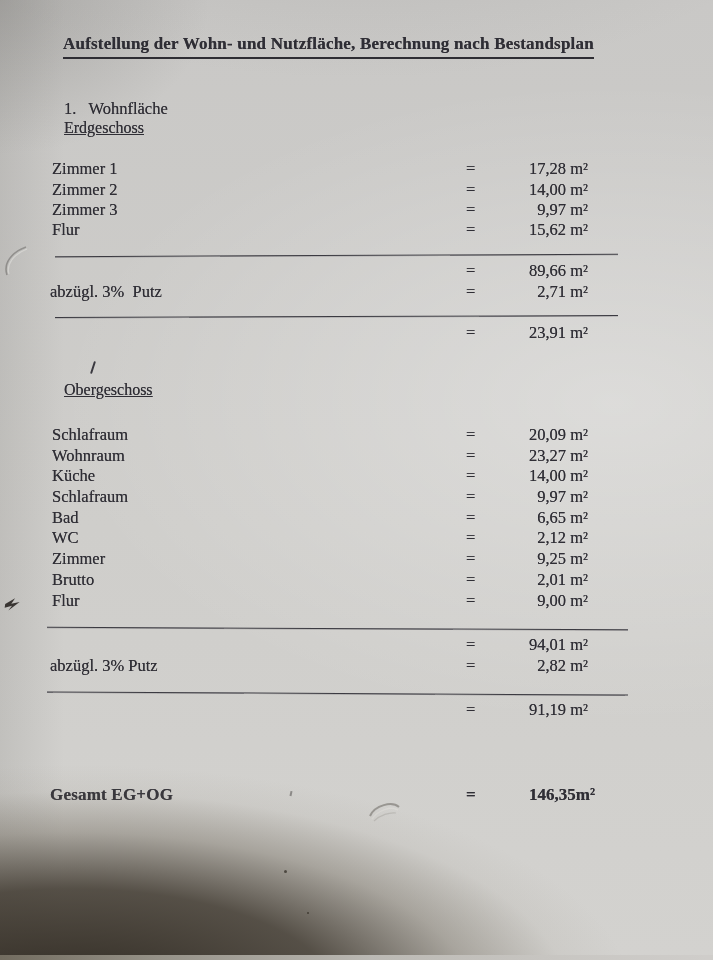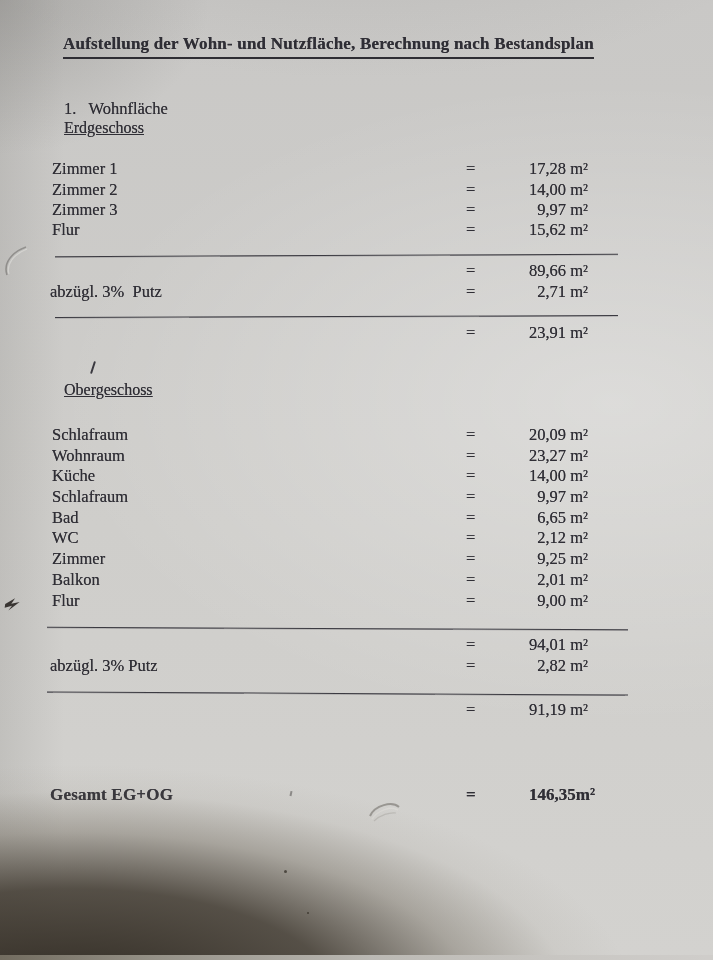--- a/index.html
+++ b/index.html
@@ -159,21 +159,21 @@
     <span class="lbl">WC</span>
     <span class="eq">=</span>
     <span class="val">2,12 m²</span>
   </div>
   <div class="row" style="top:549px">
     <span class="lbl">Zimmer</span>
     <span class="eq">=</span>
     <span class="val">9,25 m²</span>
   </div>
   <div class="row" style="top:570px">
-    <span class="lbl">Balkon</span>
+    <span class="lbl">Brutto</span>
     <span class="eq">=</span>
     <span class="val">2,01 m²</span>
   </div>
   <div class="row" style="top:591px">
     <span class="lbl">Flur</span>
     <span class="eq">=</span>
     <span class="val">9,00 m²</span>
   </div>
 
   <div class="rule r3"></div>

